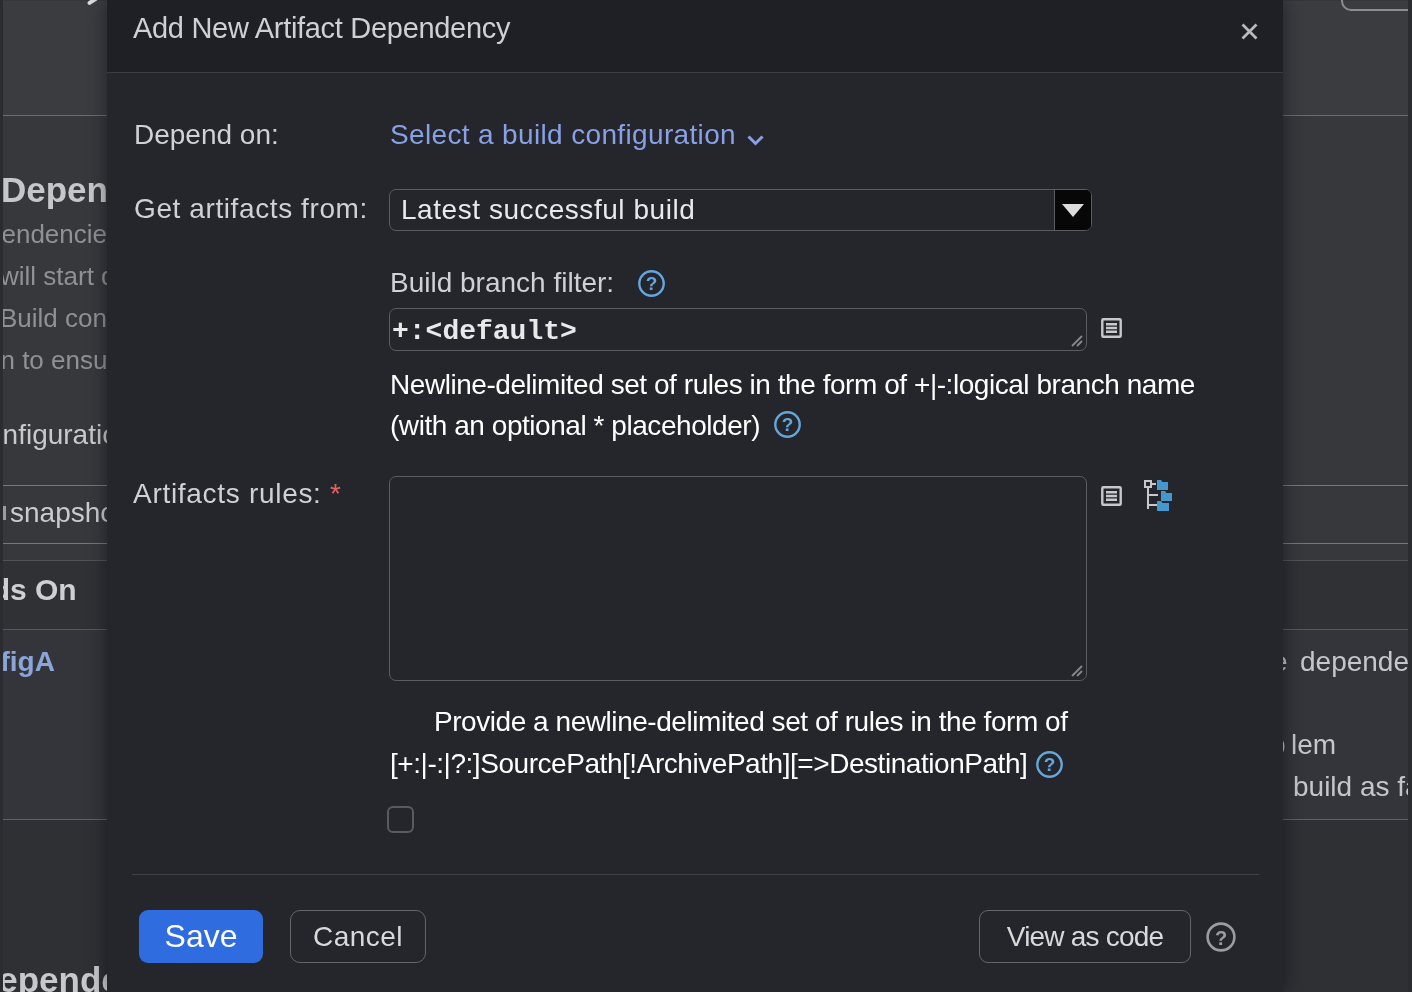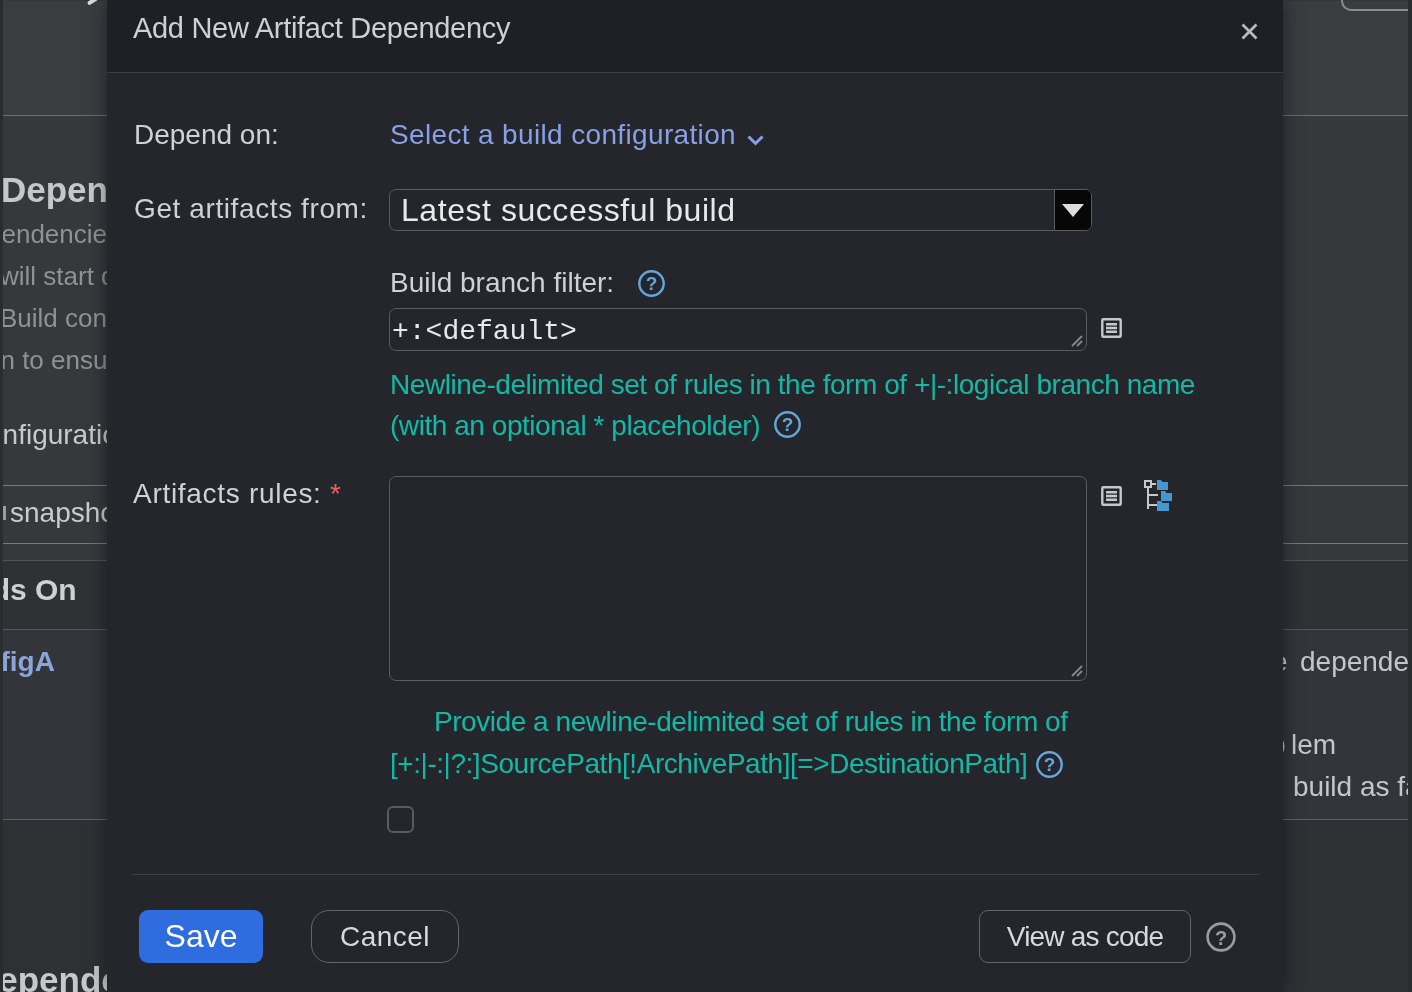--- a/index.html
+++ b/index.html
@@ -18,21 +18,21 @@
   .rowband{left:0;top:630px;width:1412px;height:189px;background:#33353a;}
   .botband{left:0;top:819px;width:1412px;height:173px;background:#2e3034;border-top:1px solid #5f6165;box-sizing:border-box;}
   .line485{left:0;top:485px;width:1412px;height:1px;background:#75777b;}
   .line543{left:0;top:543px;width:1412px;height:1px;background:#75777b;}
   
   #modal{position:absolute;left:107px;top:0;width:1176px;height:992px;z-index:10;
          background:#24262b;box-shadow:0 0 18px rgba(0,0,0,.45);}
   #mhead{position:absolute;left:0;top:0;width:100%;height:73px;background:#1e2025;border-bottom:1px solid #3b3d42;box-sizing:border-box;}
   #mtitle{position:absolute;left:26px;top:8px;font-size:29px;line-height:40px;color:#cfd0d2;letter-spacing:-.3px;}
   .label{font-size:28px;color:#cfd1d4;line-height:34px;white-space:nowrap;}
-  .hint{font-size:28px;color:#14b8a6;line-height:34px;white-space:nowrap;letter-spacing:-.45px;}
+  .hint{font-size:28px;color:#ffffff;line-height:34px;white-space:nowrap;letter-spacing:-.45px;}
   .link{font-size:28px;color:#87a0e6;line-height:34px;white-space:nowrap;letter-spacing:.35px;}
   .fbox{position:absolute;border:1px solid #5a5c61;border-radius:7px;background:#24262b;box-sizing:border-box;}
 </style>
 </head>
 <body>
 <div id="page">
   <div class="abs topband"></div>
   <div class="abs" style="left:0;top:0;width:1412px;height:1px;background:#34363a;"></div>
   <div class="abs mainband"></div>
   <div class="abs hdrband"></div>
@@ -75,32 +75,32 @@
   </div>
 
   <div class="abs label" style="left:27px;top:118px;">Depend on:</div>
   <div class="abs link" style="left:283px;top:118px;">Select a build configuration</div>
   <svg class="abs" style="left:639px;top:134px;" width="19" height="14" viewBox="0 0 19 14">
     <path d="M2.5 2.5 L9.5 9.5 L16.5 2.5" stroke="#87a0e6" stroke-width="3" fill="none"></path>
   </svg>
 
   <div class="abs label" style="left:27px;top:192px;letter-spacing:.6px;">Get artifacts from:</div>
   <div class="fbox" style="left:282px;top:189px;width:703px;height:42px;">
-    <div class="abs" style="left:11px;top:3px;font-size:32px;line-height:34px;color:#e8e9eb;letter-spacing:.55px;">Latest successful build</div>
+    <div class="abs" style="left:11px;top:3px;font-size:28px;line-height:34px;color:#e8e9eb;letter-spacing:.55px;">Latest successful build</div>
     <div class="abs" style="right:0;top:0;width:36px;height:40px;background:#070707;border-left:1px solid #5a5c61;border-radius:0 5px 5px 0;">
       <div class="abs" style="left:7px;top:14px;width:0;height:0;border-left:11px solid transparent;border-right:11px solid transparent;border-top:13px solid #dcdcdc;"></div>
     </div>
   </div>
 
   <div class="abs label" style="left:283px;top:266px;">Build branch filter:</div>
   <svg class="abs" style="left:531px;top:270px;" width="27" height="27" viewBox="0 0 27 27">
     <circle cx="13.5" cy="13.5" r="12.2" stroke="#63a7dd" stroke-width="2.4" fill="none"></circle>
     <text x="13.5" y="20" text-anchor="middle" font-family="Liberation Sans" font-size="19" font-weight="bold" fill="#63a7dd">?</text>
   </svg>
-  <div class="fbox" style="left:282px;top:308px;width:698px;height:43px;">
+  <div class="fbox" style="left:282px;top:308px;width:698px;height:43px;font-weight:bold;">
     <div class="abs" style="left:2px;top:7px;font-family:'Liberation Mono',monospace;font-size:28px;line-height:32px;color:#e8e9eb;">+:&lt;default&gt;</div>
     <svg class="abs" style="right:2px;bottom:2px;" width="14" height="14" viewBox="0 0 14 14">
       <path d="M12 2 L2 12 M12 7 L7 12" stroke="#85878b" stroke-width="1.8"></path>
     </svg>
   </div>
 
   <svg class="abs" style="left:994px;top:318px;" width="21" height="20" viewBox="0 0 21 20">
     <rect x="1.3" y="1.3" width="18.4" height="17.4" rx="1" stroke="#c6c8cb" stroke-width="2.4" fill="none"></rect>
     <path d="M5 6.2 H16 M5 10 H16 M5 13.8 H16" stroke="#c6c8cb" stroke-width="2.4"></path>
   </svg>
@@ -139,21 +139,21 @@
     <circle cx="13.5" cy="13.5" r="12.2" stroke="#63a7dd" stroke-width="2.4" fill="none"></circle>
     <text x="13.5" y="20" text-anchor="middle" font-family="Liberation Sans" font-size="19" font-weight="bold" fill="#63a7dd">?</text>
   </svg>
 
   <div class="abs" style="left:280px;top:806px;width:23px;height:23px;border:2.5px solid #595b5f;border-radius:6px;"></div>
 
   <div class="abs" style="left:25px;top:874px;width:1127px;height:1px;background:#3f4146;"></div>
   <div class="abs" style="left:32px;top:910px;width:124px;height:53px;background:#2e6ce0;border-radius:9px;text-align:center;">
     <span style="font-size:32px;color:#fff;line-height:53px;">Save</span>
   </div>
-  <div class="abs" style="left:183px;top:910px;width:148px;height:53px;border:1px solid #63656a;border-radius:18px;text-align:center;box-sizing:border-box;margin-left:21px;">
+  <div class="abs" style="left:183px;top:910px;width:136px;height:53px;border:1px solid #63656a;border-radius:10px;text-align:center;box-sizing:border-box;">
     <span style="font-size:28px;color:#d8d9db;line-height:51px;letter-spacing:.5px;">Cancel</span>
   </div>
   <div class="abs" style="left:872px;top:910px;width:212px;height:53px;border:1px solid #63656a;border-radius:9px;text-align:center;box-sizing:border-box;">
     <span style="font-size:28px;color:#d8d9db;line-height:51px;letter-spacing:-.8px;">View as code</span>
   </div>
   <svg class="abs" style="left:1099px;top:922px;" width="30" height="30" viewBox="0 0 30 30">
     <circle cx="15" cy="15" r="13.4" stroke="#9a9ca2" stroke-width="2.6" fill="none"></circle>
     <text x="15" y="22.5" text-anchor="middle" font-family="Liberation Sans" font-size="20" font-weight="bold" fill="#9a9ca2">?</text>
   </svg>
 </div>

